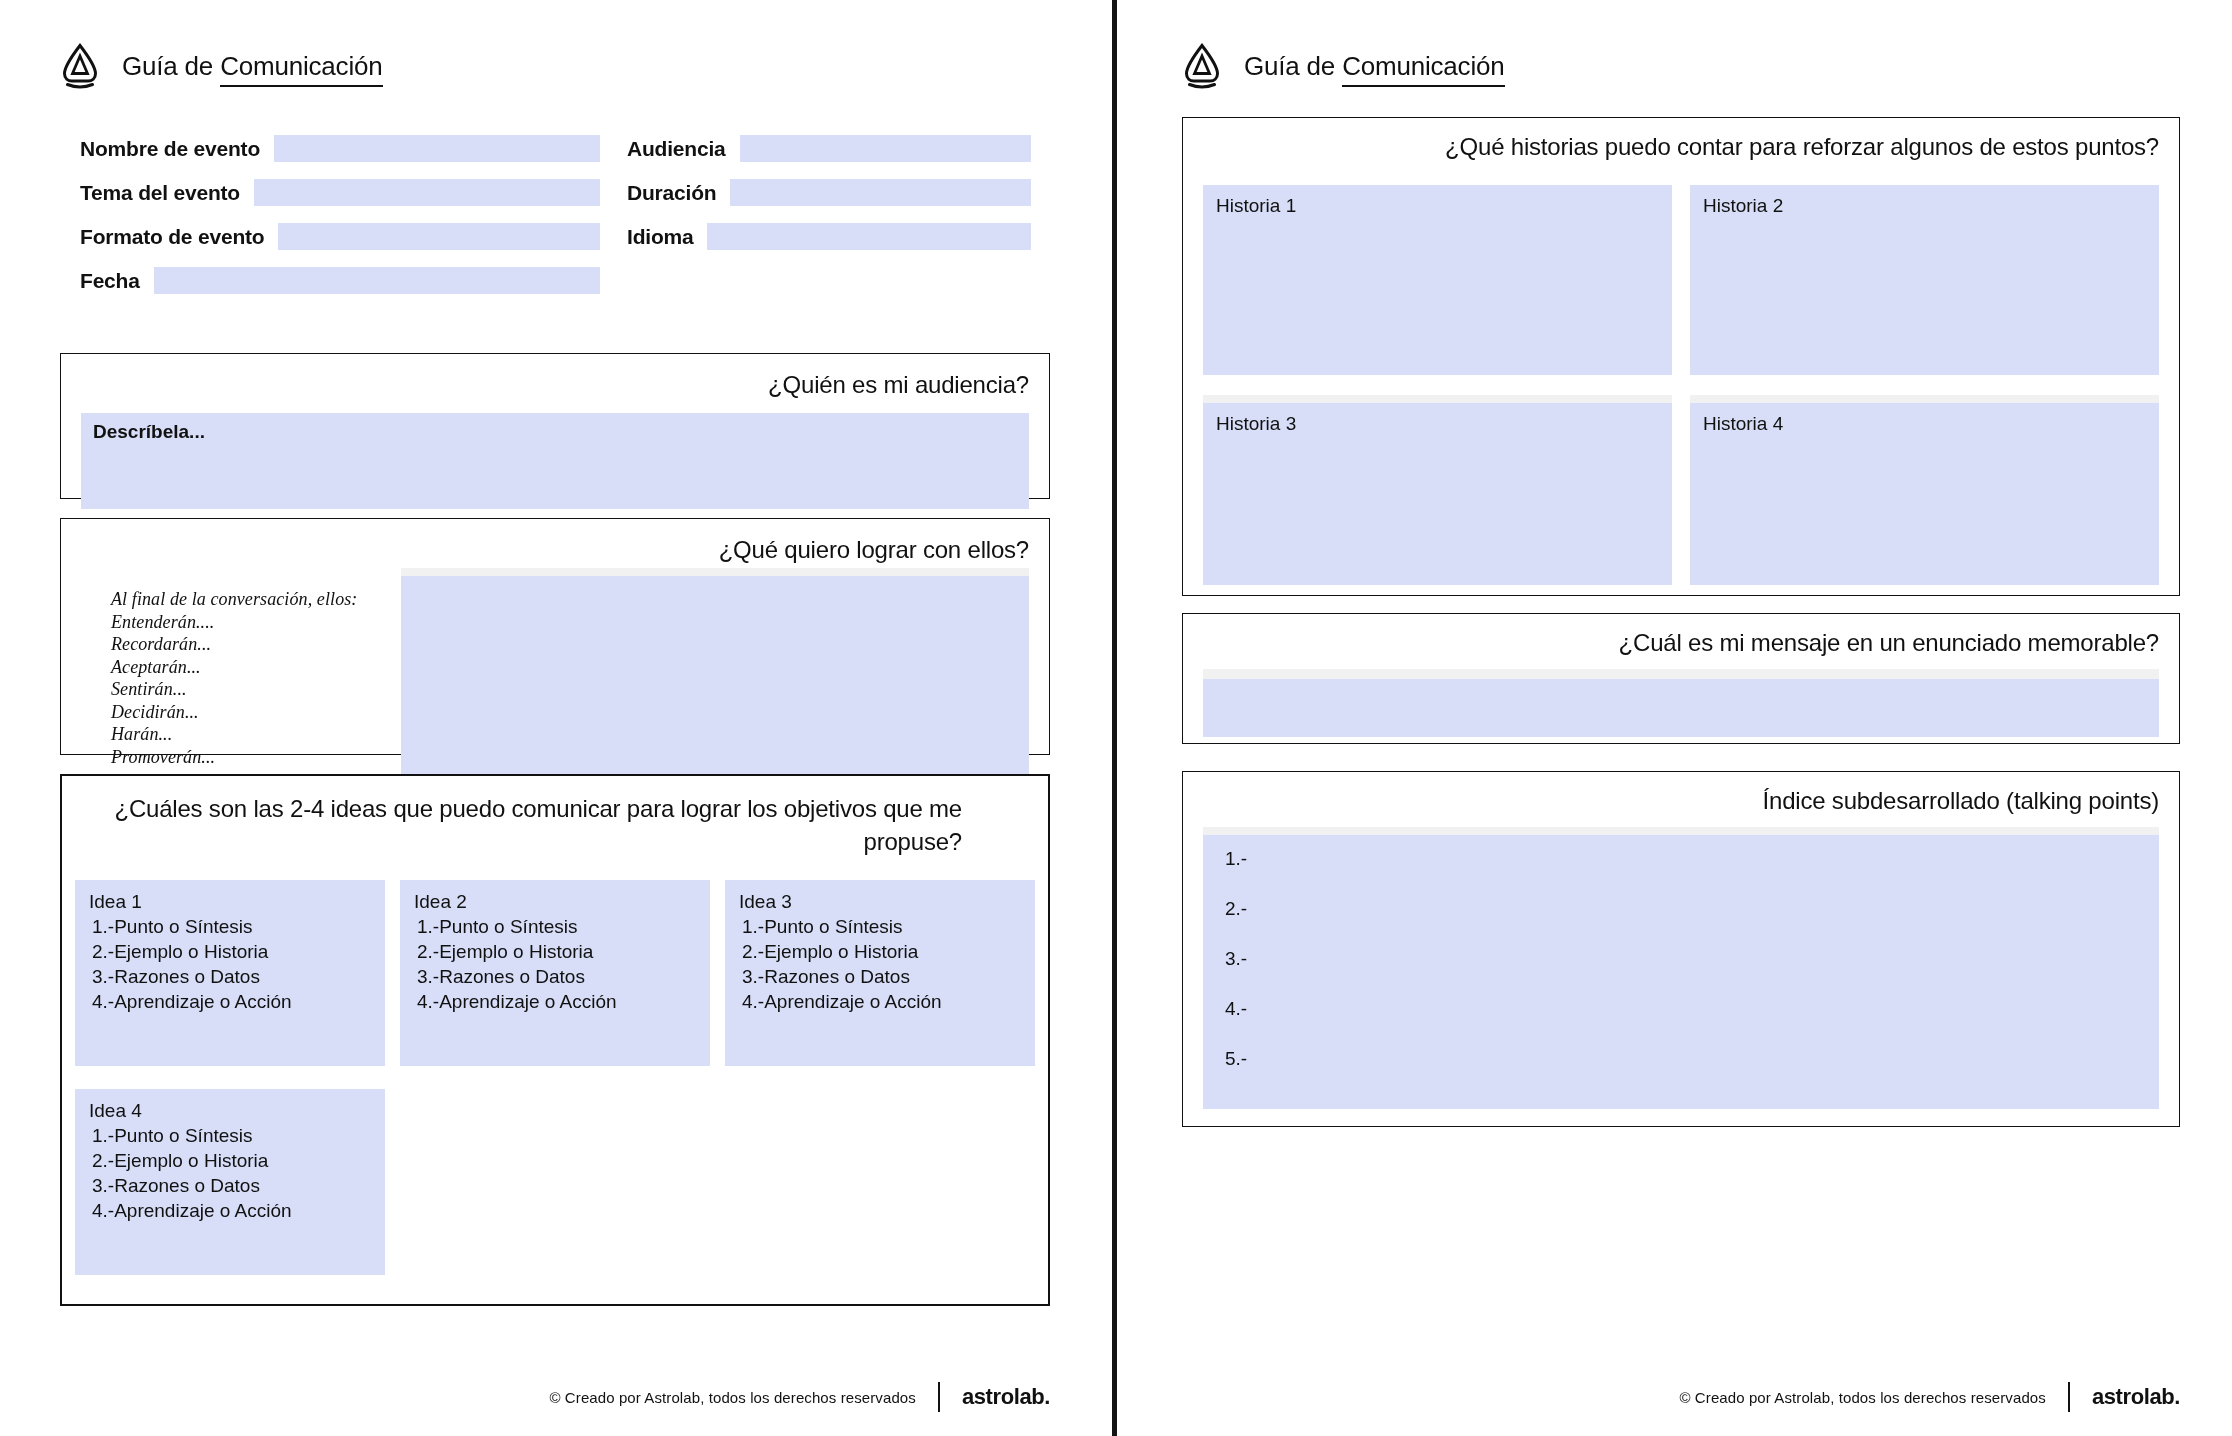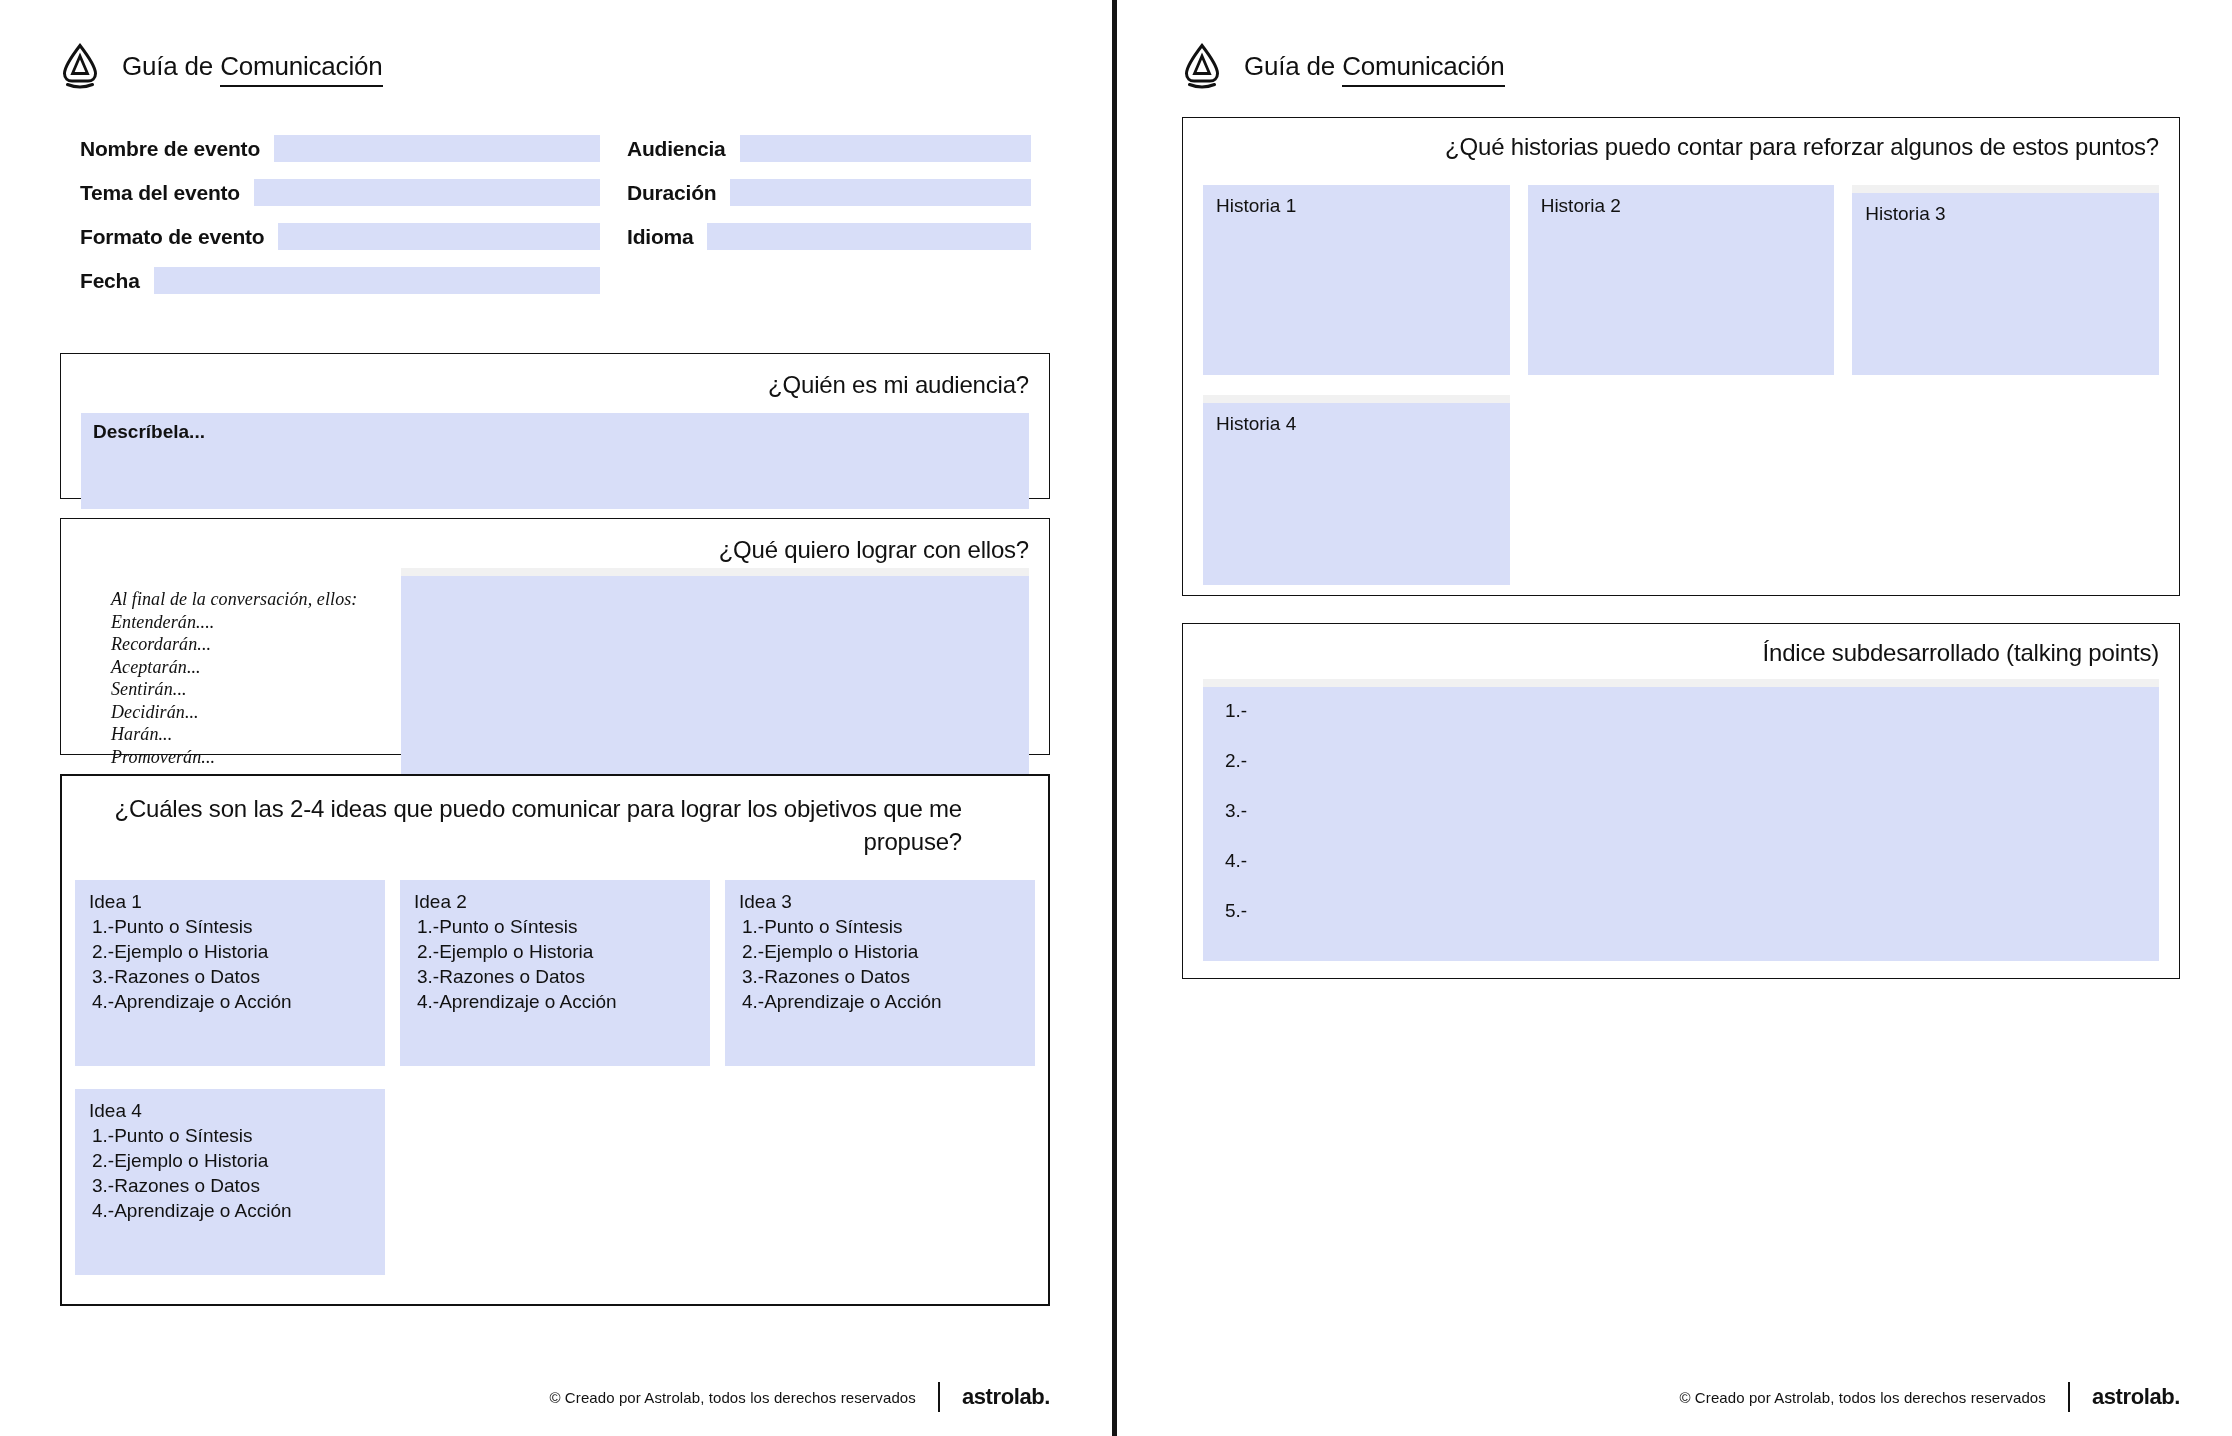--- a/index.html
+++ b/index.html
@@ -44,21 +44,21 @@
   .strip { height: 8px; background: #f1f1f1; }
   .goals-field { height: 198px; background: #d8def8; }
 
   .box-ideas { margin-top: 19px; border-width: 2.5px; padding: 16px 13px 28px; height: 532px; }
   .box-ideas .question { margin: 0 7px; max-width: 880px; }
   .ideas-grid { display: grid; grid-template-columns: 1fr 1fr 1fr; column-gap: 15px; row-gap: 23px; margin-top: 22px; }
   .idea-block { background: #d8def8; height: 186px; padding: 9px 14px; font-size: 19px; line-height: 25px; }
   .idea-item { padding-left: 3px; }
 
   .box-stories { margin-top: 28px; height: 479px; padding: 12px 20px 14px; }
-  .stories-grid { display: grid; grid-template-columns: 1fr 1fr 1fr; column-gap: 18px; row-gap: 20px; margin-top: 22px; }
+  .stories-grid { display: grid; grid-template-columns: 1fr 1fr; column-gap: 18px; row-gap: 20px; margin-top: 22px; }
   .story-block { background: #d8def8; height: 190px; padding: 10px 13px; font-size: 19px; }
   .story-cell.with-strip .story-block { height: 182px; }
 
   .box-message { margin-top: 17px; height: 131px; padding: 12px 20px; }
   .message-field-wrap { margin-top: 10px; }
   .message-strip { height: 10px; background: #f1f1f1; }
   .message-field { height: 58px; background: #d8def8; }
 
   .box-outline { margin-top: 27px; height: 356px; padding: 12px 20px 14px; }
   .outline-field-wrap { margin-top: 10px; }
@@ -228,20 +228,27 @@
       </div>
       <div class="story-cell with-strip">
         <div class="strip"></div>
         <div class="story-block">
           <span>Historia 4</span>
         </div>
       </div>
     </div>
   </div>
 
+  <div class="qbox box-message">
+    <div class="question">¿Cuál es mi mensaje en un enunciado memorable?</div>
+    <div class="message-field-wrap">
+      <div class="message-strip"></div>
+      <div class="message-field"></div>
+    </div>
+  </div>
 
   <div class="qbox box-outline">
     <div class="question">Índice subdesarrollado (talking points)</div>
     <div class="outline-field-wrap">
       <div class="strip"></div>
       <div class="outline-field">
         <div class="outline-item">1.-</div>
         <div class="outline-item">2.-</div>
         <div class="outline-item">3.-</div>
         <div class="outline-item">4.-</div>

